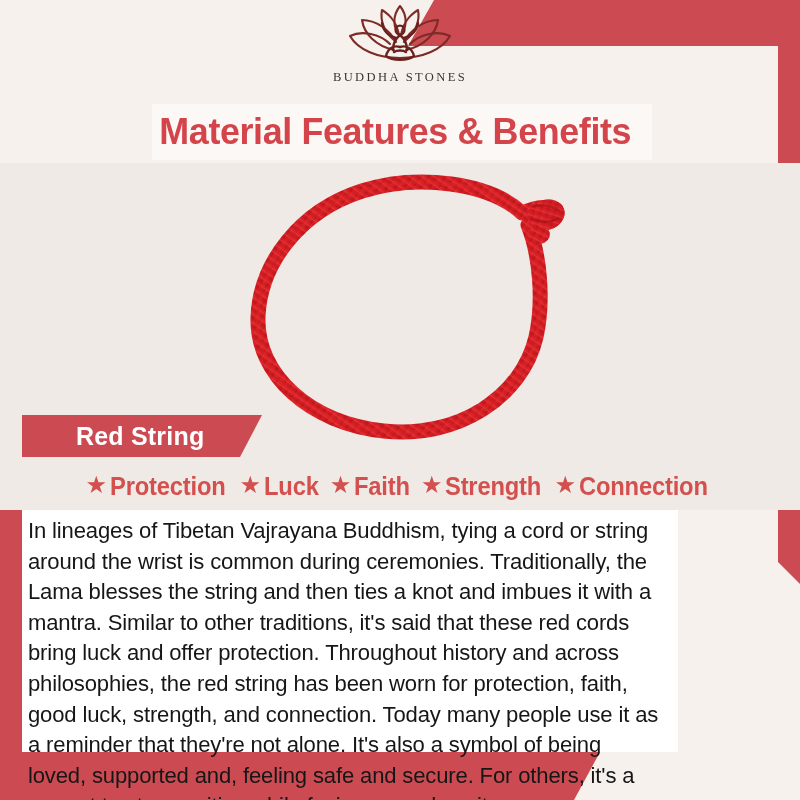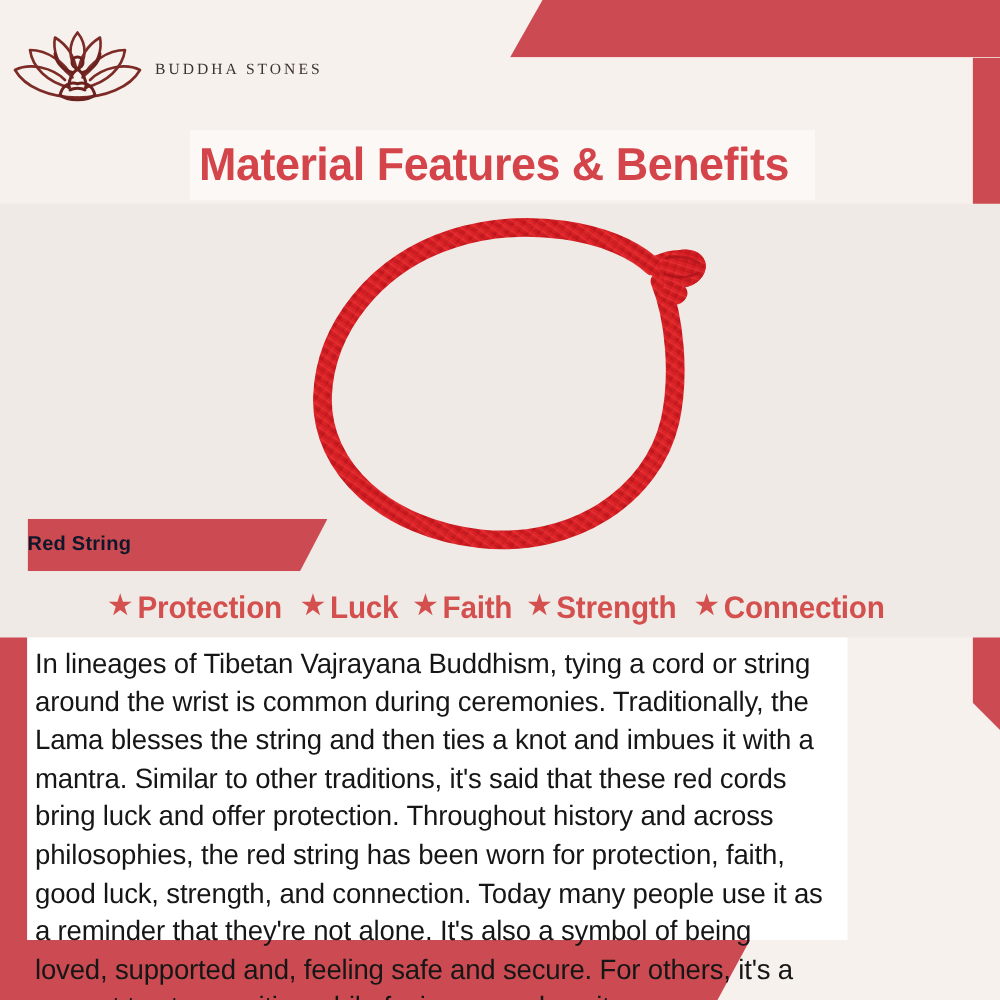--- a/index.html
+++ b/index.html
@@ -67,21 +67,21 @@
   }
 
   
   .header {
     position: absolute;
     top: 0;
     left: 0;
     width: 800px;
     height: 108px;
     display: flex;
-    flex-direction: row;
+    flex-direction: column;
     align-items: center;
     justify-content: flex-start;
     padding-top: 0;
     z-index: 3;
   }
 
   .logo-mark {
     width: 124px;
     height: 68px;
     display: block;
@@ -157,22 +157,23 @@
     background: #cc4b52;
     clip-path: polygon(0 0, 100% 0, calc(100% - 22px) 100%, 0 100%);
     display: flex;
     align-items: center;
     z-index: 5;
   }
 
   .ribbon-text {
     font-family: "Liberation Sans Narrow", "Liberation Sans", sans-serif;
     font-weight: bold;
-    font-size: 16px;
-    color: #0f172a;
+    font-size: 25px;
+    color: #ffffff;
+    padding-left: 54px;
     letter-spacing: 0.2px;
     white-space: nowrap;
   }
 
   
   .features {
     position: absolute;
     top: 466px;
     left: 22px;
     width: 756px;

